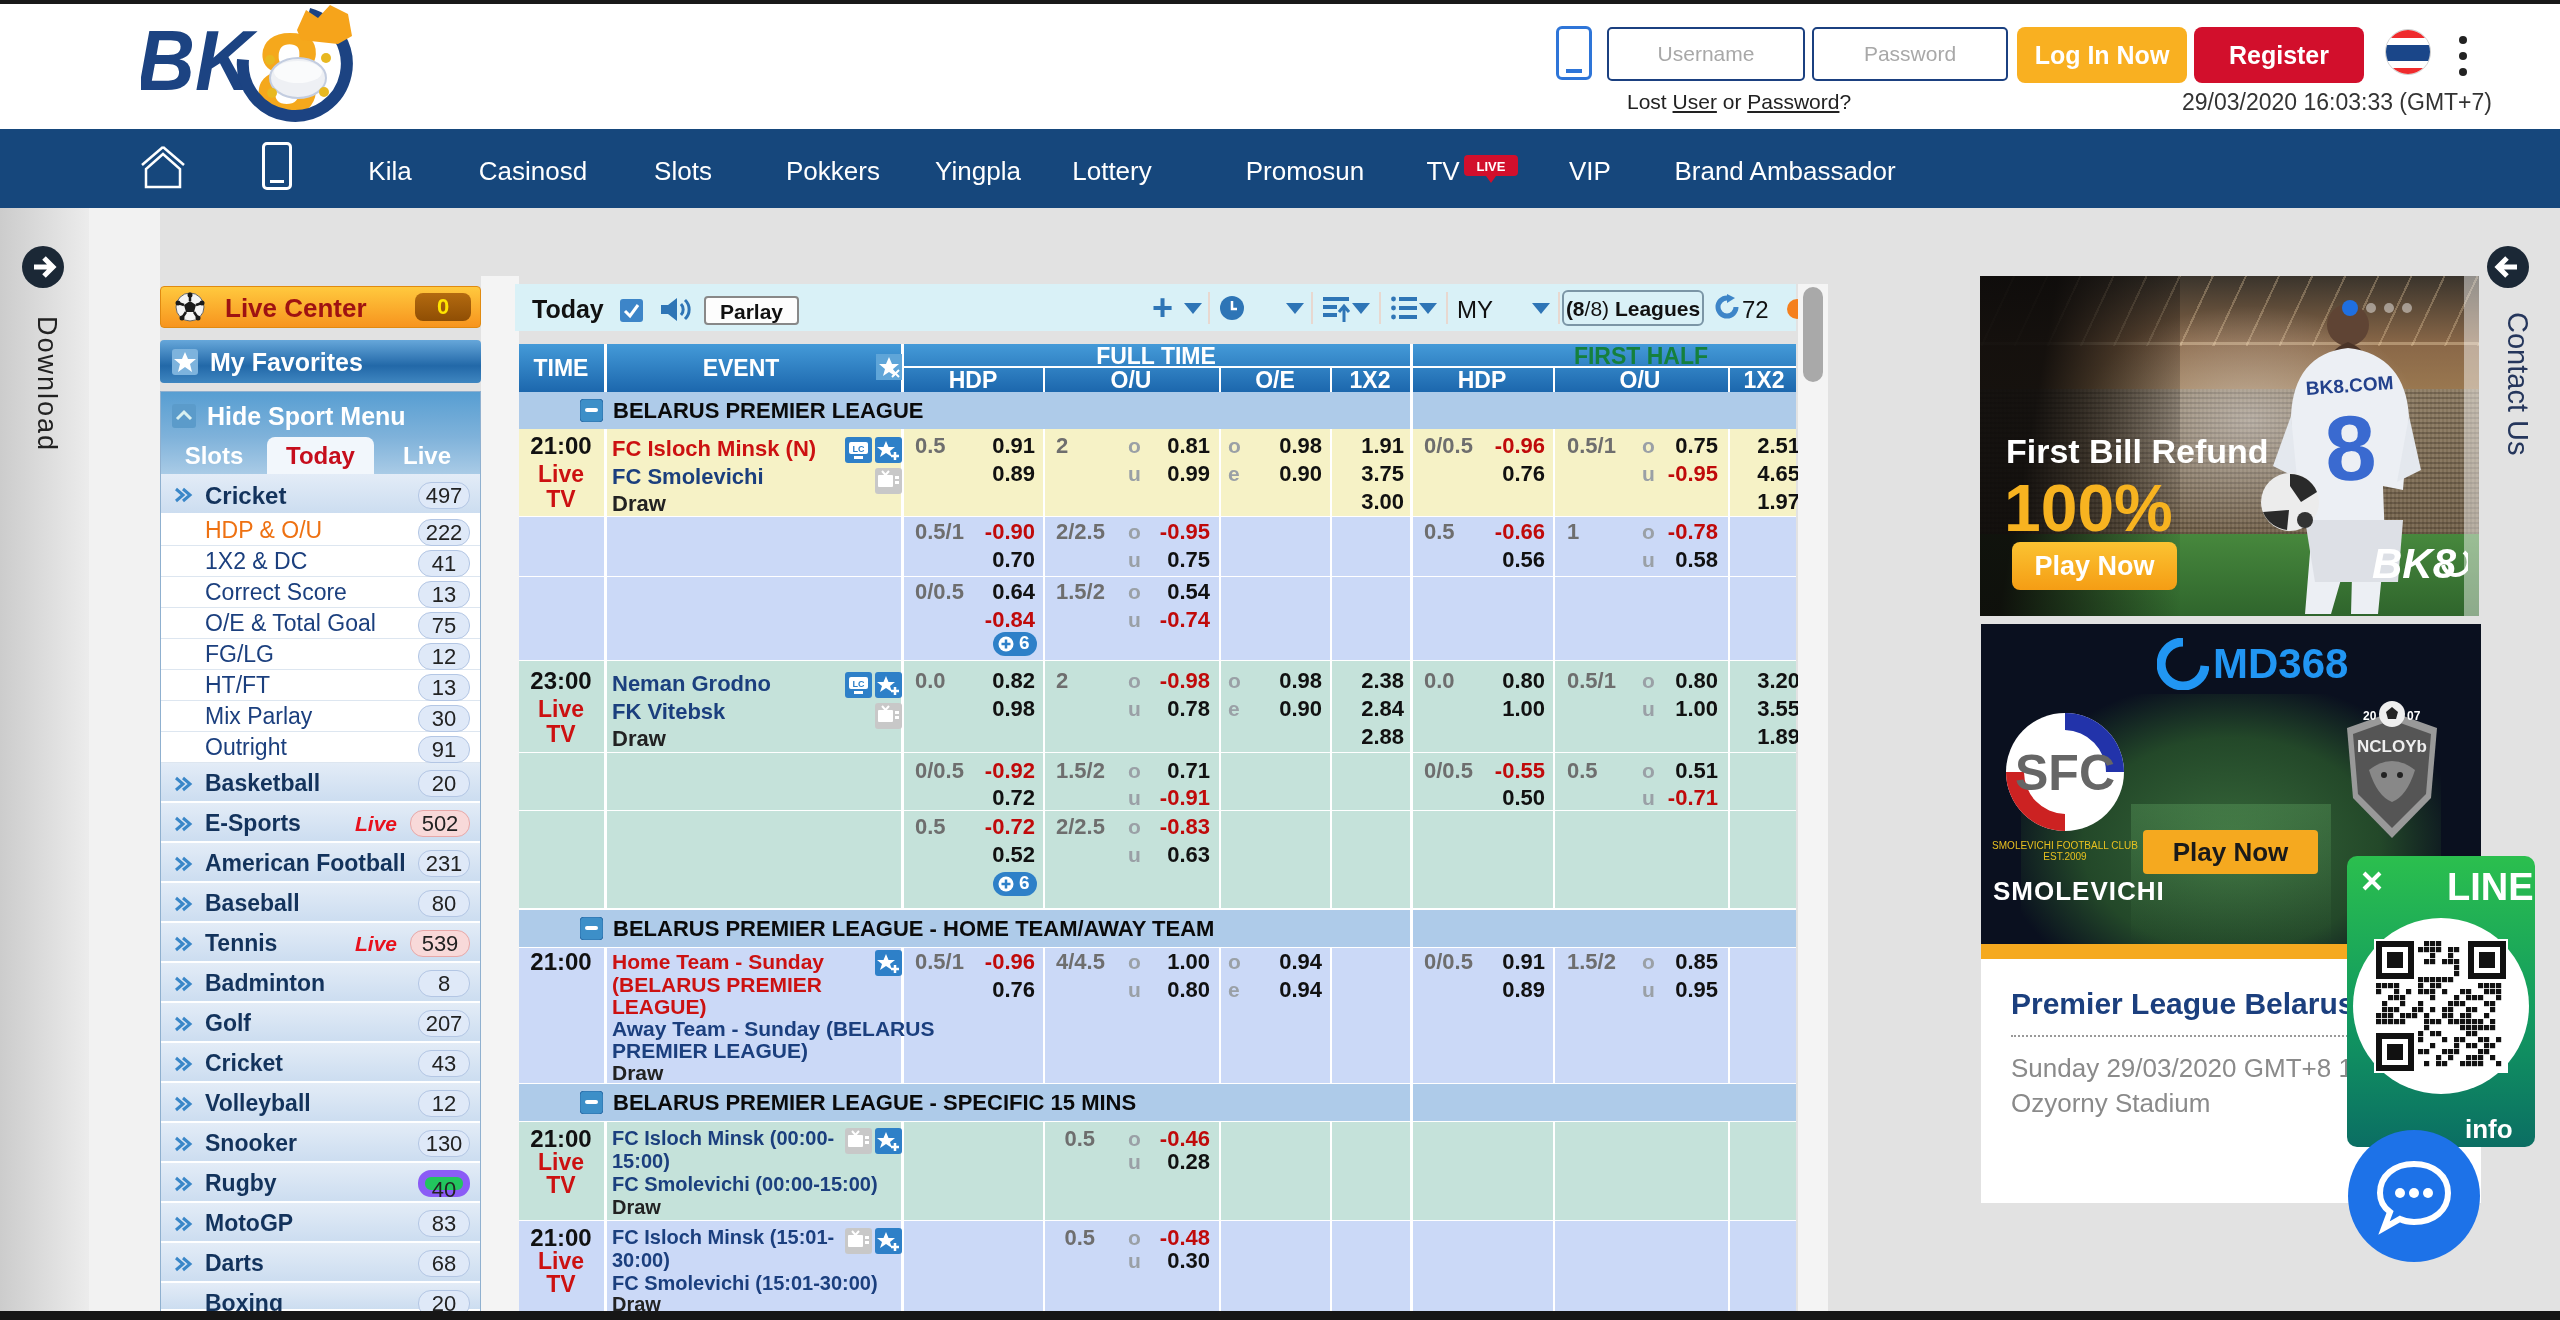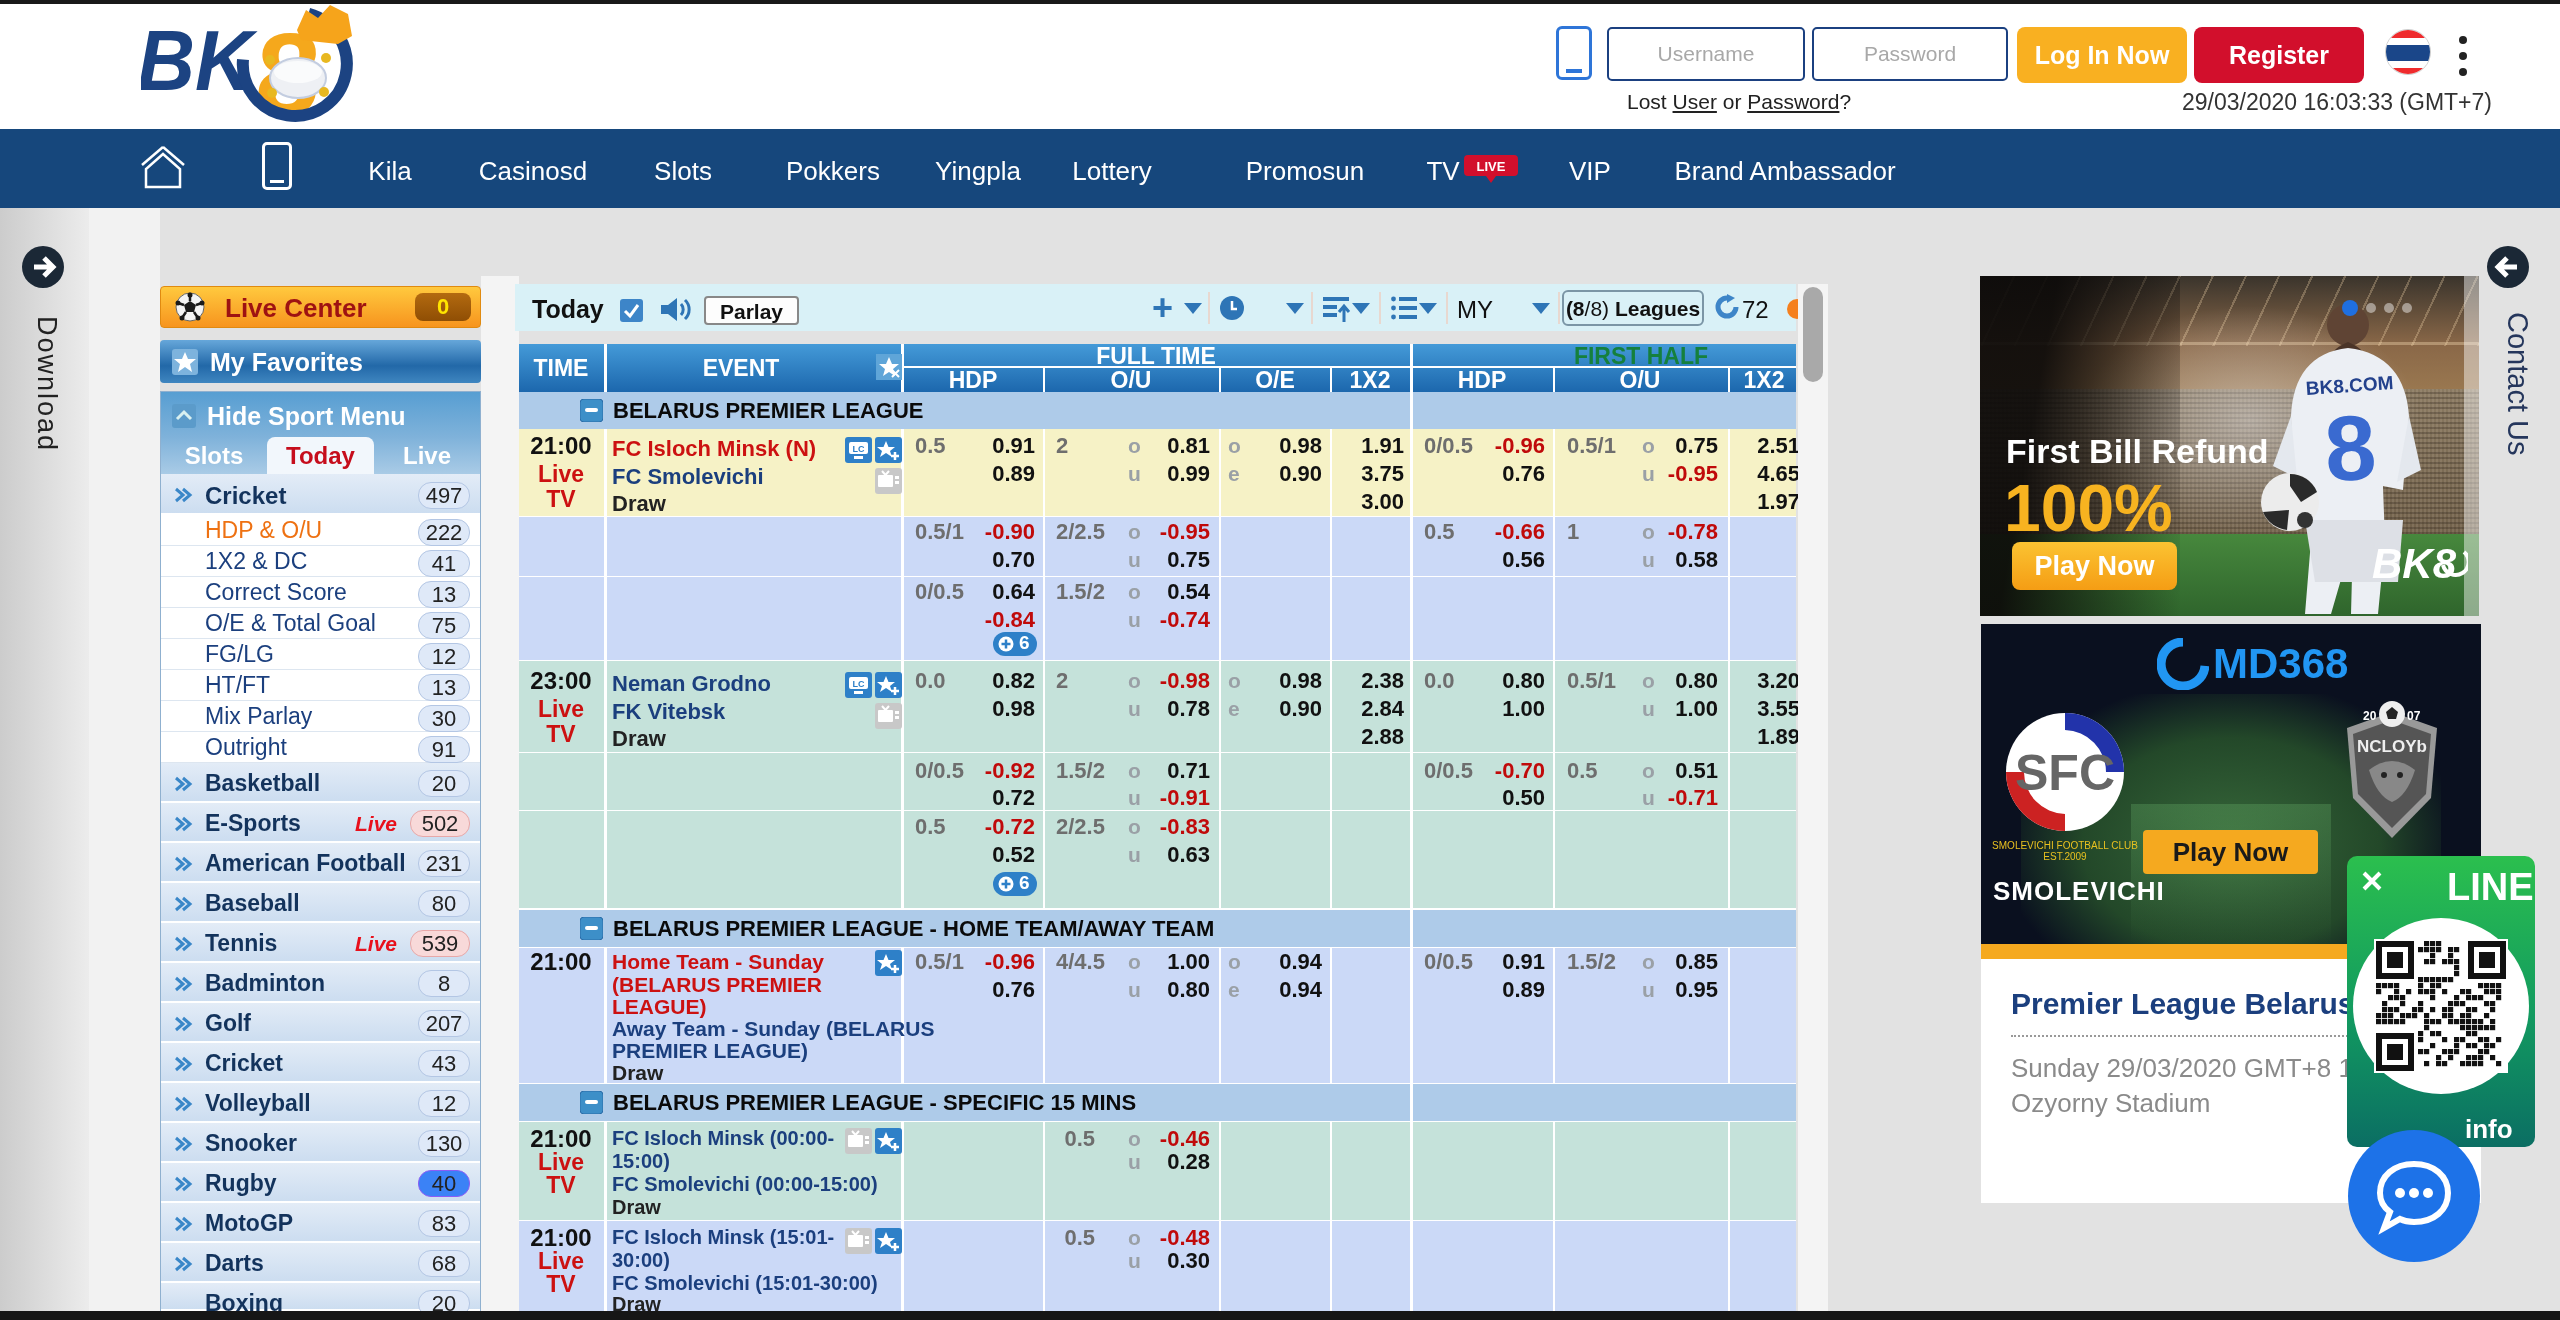--- a/index.html
+++ b/index.html
@@ -208,21 +208,21 @@
     <path d="M9 2 L16 8 L9 14" stroke="#3a87c8" stroke-width="3" fill="none"></path>
   </svg>
 <div class="abs b" style="left:205px;top:1130px;font-size:23px;color:#13335c">Snooker</div>
 <div class="abs ctr" style="left:418px;top:1130px;width:52px;height:27px;border-radius:13px;background:#dfe9f8;border:1px solid #b3c6e4;font-size:22px;color:#222;line-height:25px">130</div>
 <div class="abs" style="left:161px;top:1163px;width:319px;height:40px;background:linear-gradient(#e3ecf7,#ccddf0);border-bottom:2px solid #fff"></div>
 <svg class="abs" style="left:174px;top:1176px" width="20" height="16">
     <path d="M2 2 L9 8 L2 14" stroke="#3a87c8" stroke-width="3" fill="none"></path>
     <path d="M9 2 L16 8 L9 14" stroke="#3a87c8" stroke-width="3" fill="none"></path>
   </svg>
 <div class="abs b" style="left:205px;top:1170px;font-size:23px;color:#13335c">Rugby</div>
-<div class="abs ctr" style="left:418px;top:1170px;width:52px;height:27px;border-radius:13px;background:#3b82f6;border:1px solid #8b5cf6;font-size:22px;color:#222;line-height:25px">40</div>
+<div class="abs ctr" style="left:418px;top:1170px;width:52px;height:27px;border-radius:13px;background:#22c55e;border:7px solid #8b5cf6;font-size:22px;color:#222;line-height:25px">40</div>
 <div class="abs" style="left:161px;top:1203px;width:319px;height:40px;background:linear-gradient(#e3ecf7,#ccddf0);border-bottom:2px solid #fff"></div>
 <svg class="abs" style="left:174px;top:1216px" width="20" height="16">
     <path d="M2 2 L9 8 L2 14" stroke="#3a87c8" stroke-width="3" fill="none"></path>
     <path d="M9 2 L16 8 L9 14" stroke="#3a87c8" stroke-width="3" fill="none"></path>
   </svg>
 <div class="abs b" style="left:205px;top:1210px;font-size:23px;color:#13335c">MotoGP</div>
 <div class="abs ctr" style="left:418px;top:1210px;width:52px;height:27px;border-radius:13px;background:#dfe9f8;border:1px solid #b3c6e4;font-size:22px;color:#222;line-height:25px">83</div>
 <div class="abs" style="left:161px;top:1243px;width:319px;height:40px;background:linear-gradient(#e3ecf7,#ccddf0);border-bottom:2px solid #fff"></div>
 <svg class="abs" style="left:174px;top:1256px" width="20" height="16">
     <path d="M2 2 L9 8 L2 14" stroke="#3a87c8" stroke-width="3" fill="none"></path>
@@ -482,21 +482,21 @@
 <div class="abs b rt" style="left:1640px;top:724px;width:160px;font-size:22px;color:#111">1.89</div>
 <div class="abs b " style="left:915px;top:758px;font-size:22px;color:#6e6e6e">0/0.5</div>
 <div class="abs b rt" style="left:875px;top:758px;width:160px;font-size:22px;color:#c00a0a">-0.92</div>
 <div class="abs b rt" style="left:875px;top:785px;width:160px;font-size:22px;color:#111">0.72</div>
 <div class="abs b " style="left:1056px;top:758px;font-size:22px;color:#6e6e6e">1.5/2</div>
 <div class="abs b " style="left:1128px;top:759px;font-size:21px;color:#9aa0a6">o</div>
 <div class="abs b rt" style="left:1050px;top:758px;width:160px;font-size:22px;color:#111">0.71</div>
 <div class="abs b " style="left:1128px;top:786px;font-size:21px;color:#9aa0a6">u</div>
 <div class="abs b rt" style="left:1050px;top:785px;width:160px;font-size:22px;color:#c00a0a">-0.91</div>
 <div class="abs b " style="left:1424px;top:758px;font-size:22px;color:#6e6e6e">0/0.5</div>
-<div class="abs b rt" style="left:1385px;top:758px;width:160px;font-size:22px;color:#c00a0a">-0.70</div>
+<div class="abs b rt" style="left:1385px;top:758px;width:160px;font-size:22px;color:#c00a0a">-0.55</div>
 <div class="abs b rt" style="left:1385px;top:785px;width:160px;font-size:22px;color:#111">0.50</div>
 <div class="abs b " style="left:1567px;top:758px;font-size:22px;color:#6e6e6e">0.5</div>
 <div class="abs b " style="left:1642px;top:759px;font-size:21px;color:#9aa0a6">o</div>
 <div class="abs b rt" style="left:1558px;top:758px;width:160px;font-size:22px;color:#111">0.51</div>
 <div class="abs b " style="left:1642px;top:786px;font-size:21px;color:#9aa0a6">u</div>
 <div class="abs b rt" style="left:1558px;top:785px;width:160px;font-size:22px;color:#c00a0a">-0.71</div>
 <div class="abs b " style="left:915px;top:814px;font-size:22px;color:#6e6e6e">0.5</div>
 <div class="abs b rt" style="left:875px;top:814px;width:160px;font-size:22px;color:#c00a0a">-0.72</div>
 <div class="abs b rt" style="left:875px;top:842px;width:160px;font-size:22px;color:#111">0.52</div>
 <div class="abs b " style="left:1056px;top:814px;font-size:22px;color:#6e6e6e">2/2.5</div>

